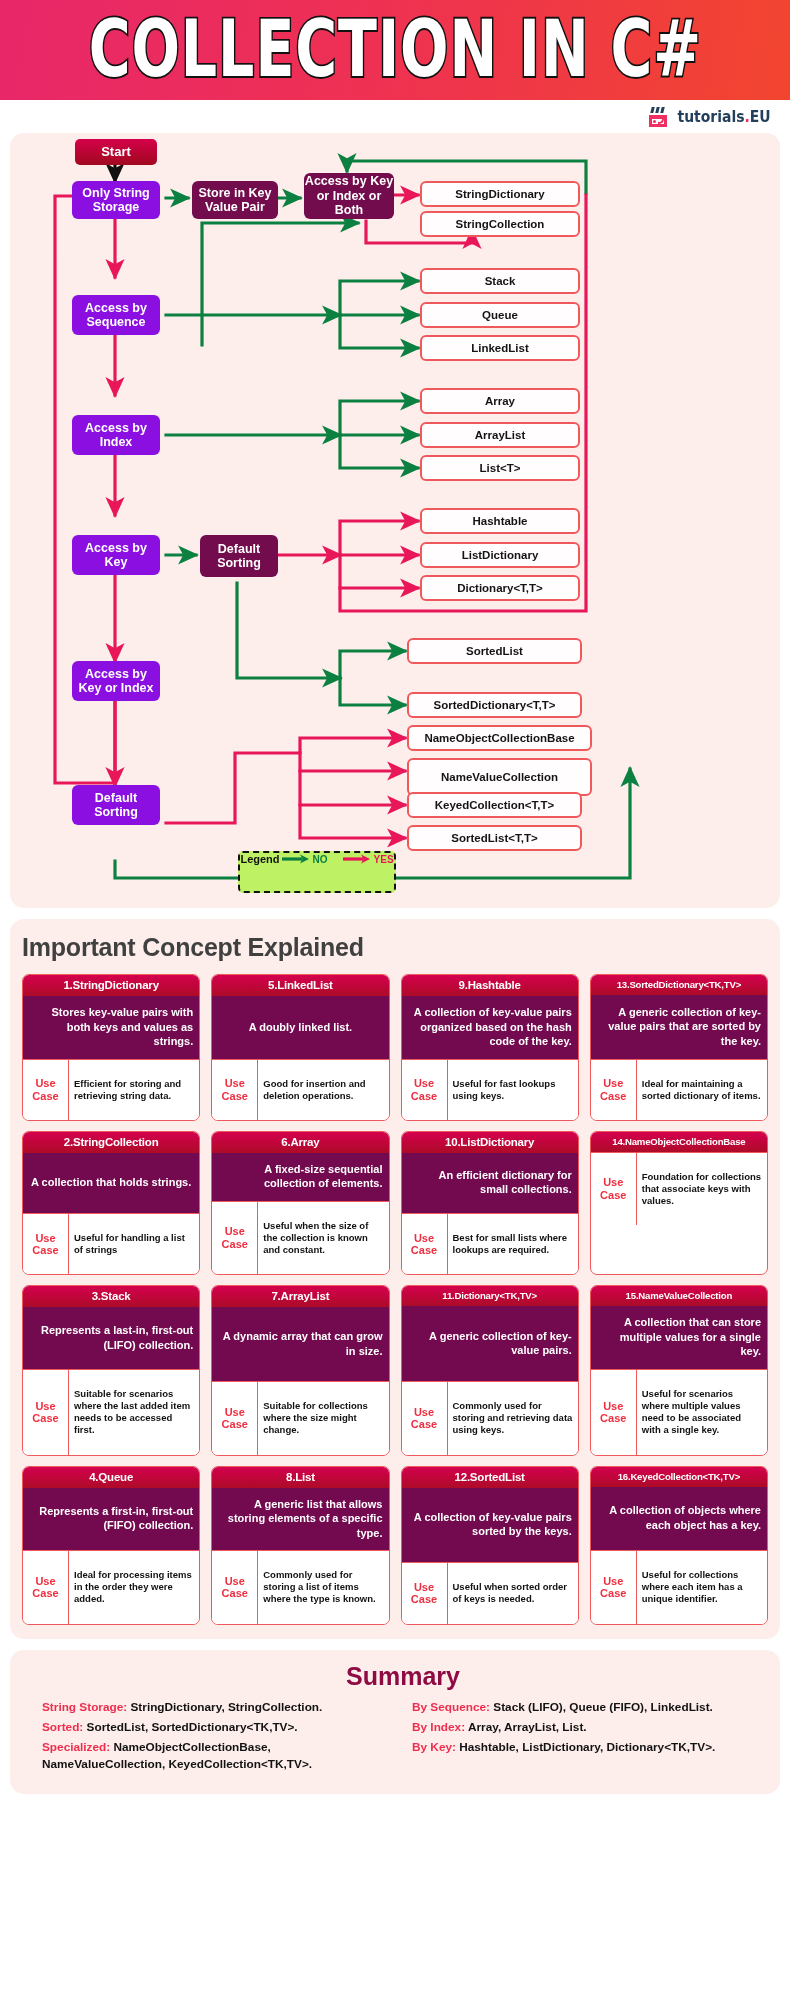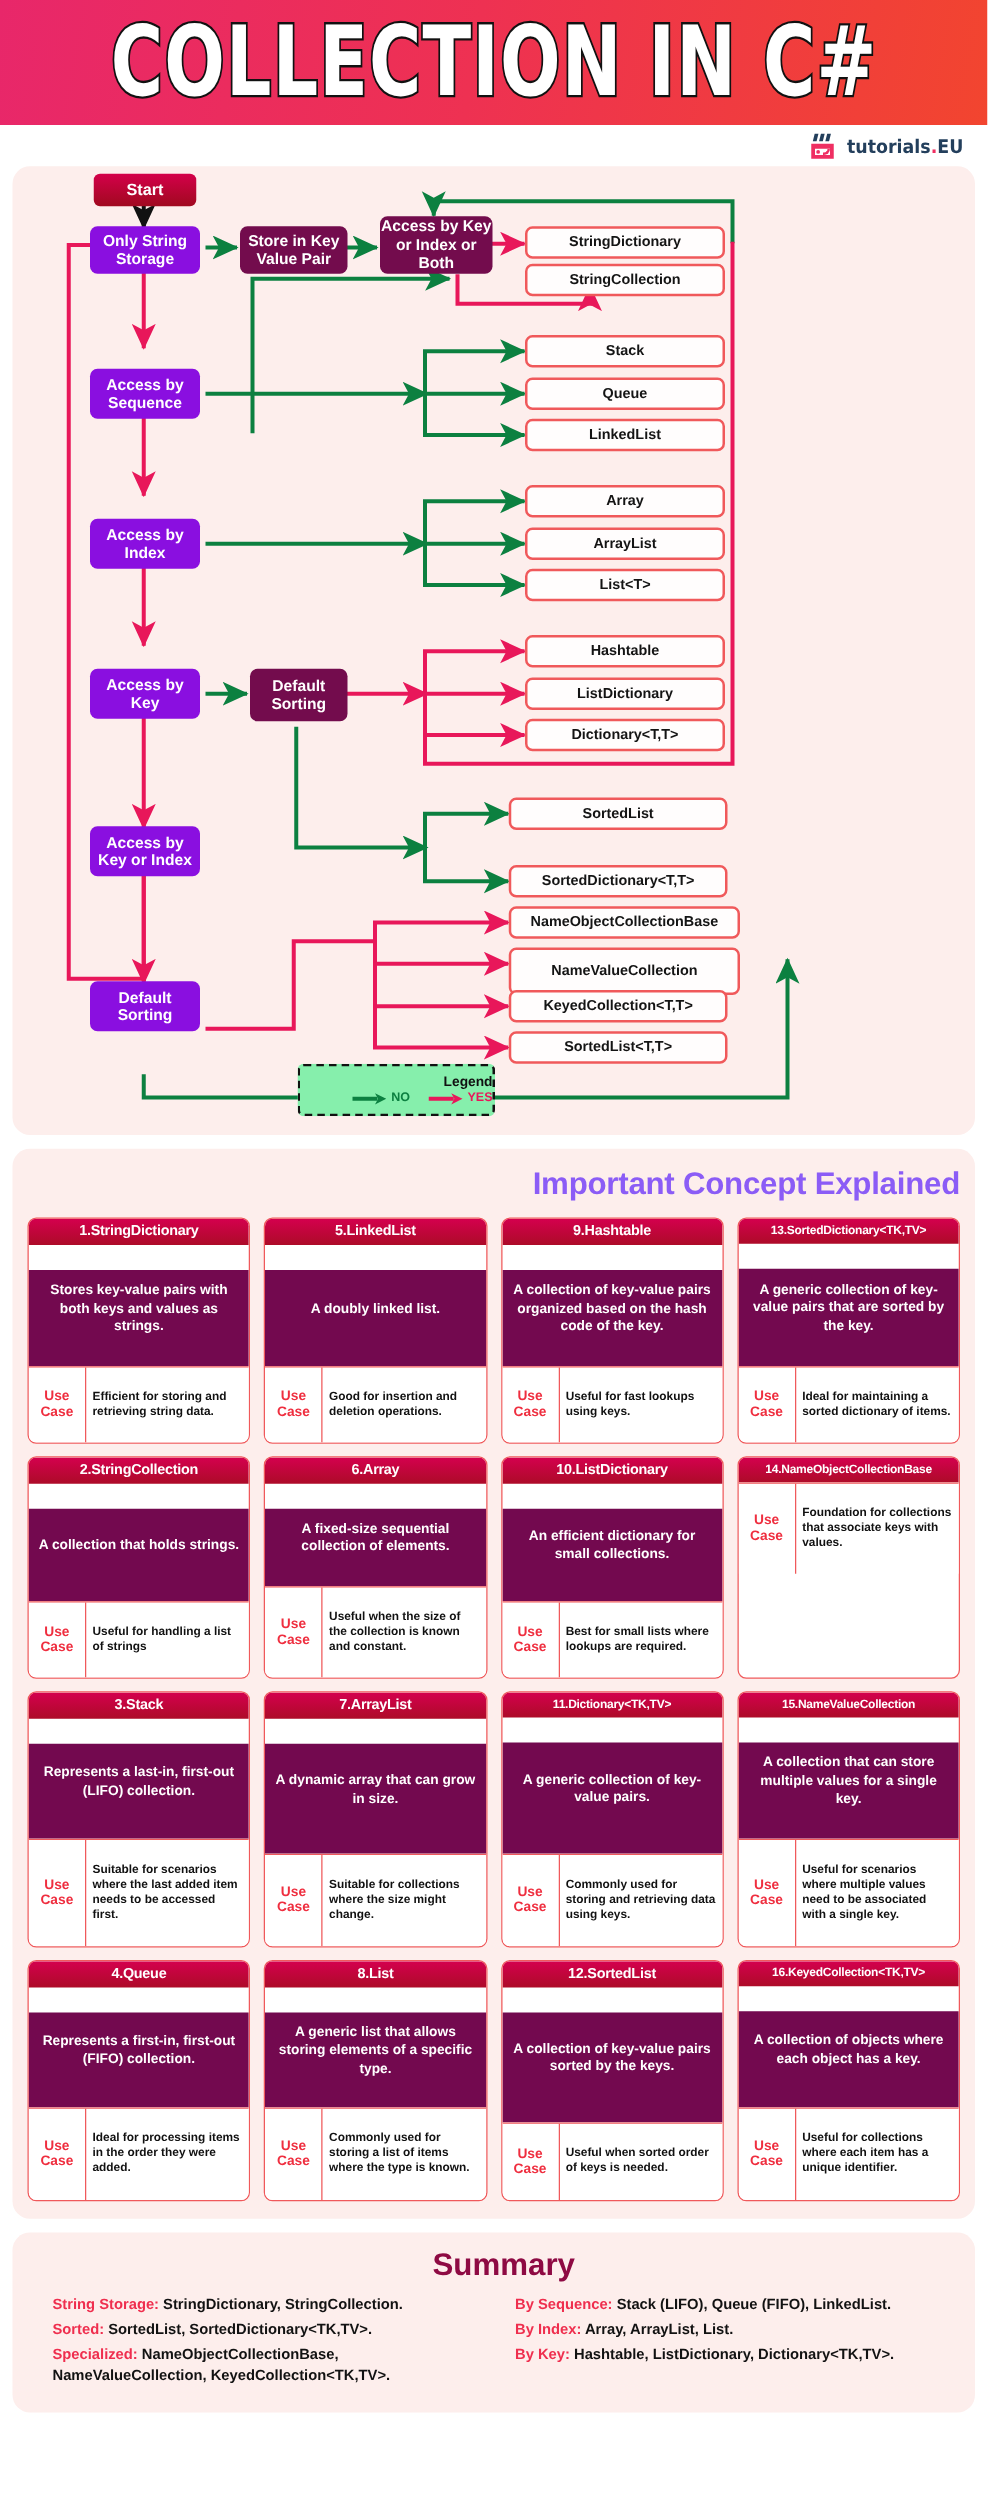--- a/index.html
+++ b/index.html
@@ -109,40 +109,40 @@
     color: #141414;
     z-index: 2;
     white-space: nowrap;
   }
 
   .legend-box {
     position: absolute;
     left: 228px; top: 848px; width: 158px; height: 42px;
     border: 2px dashed #111111;
     border-radius: 5px;
-    background: #86efac;
-    display: flex; flex-direction: column; align-items: flex-end;
+    background: #bef264;
+    display: flex; flex-direction: row; align-items: flex-start;
     justify-content: center; gap: 1px;
     z-index: 3;
   }
   .legend-title { font-size: 11px; font-weight: bold; color: #111; }
   .legend-row { display: flex; align-items: center; gap: 14px; }
   .legend-item { display: flex; align-items: center; gap: 2px; }
   .legend-arrow { display:block; }
   .legend-label { font-size: 10px; font-weight: bold; }
   .legend-label.no { color: #0c8040; }
   .legend-label.yes { color: #e8175a; }
 
   
   #concepts-panel { padding: 14px 12px 14px 12px; }
   .section-title {
-    text-align: right;
+    text-align: left;
     font-weight: bold;
     font-size: 25px;
-    color: #8b5cf6;
+    color: #404040;
     letter-spacing: -0.2px;
     margin-bottom: 12px;
   }
   .card-grid {
     display: grid;
     grid-template-columns: repeat(4, 1fr);
     gap: 10px 11px;
   }
   .card {
     border: 1.6px solid #f0595b;
@@ -160,24 +160,24 @@
     padding: 4px 2px 5px 2px;
     letter-spacing: -0.2px;
   }
   .card-head.small { font-size: 9.6px; }
   .card-body {
     background: #73094f;
     color: #ffffff;
     font-weight: bold;
     font-size: 11px;
     line-height: 1.32;
-    text-align: center;
-    padding: 9px 6px 24px 6px;
+    text-align: right;
+    padding: 9px 6px 10px 6px;
     flex: 1;
-    display: flex; align-items: center; justify-content: center; margin-top: 20px;
+    display: flex; align-items: center; justify-content: center;
   }
   .card-foot {
     display: flex;
     background: #ffffff;
     border-top: 1.6px solid #f0595b;
     min-height: 47px;
   }
   .uc-label {
     width: 46px;
     flex: 0 0 46px;

